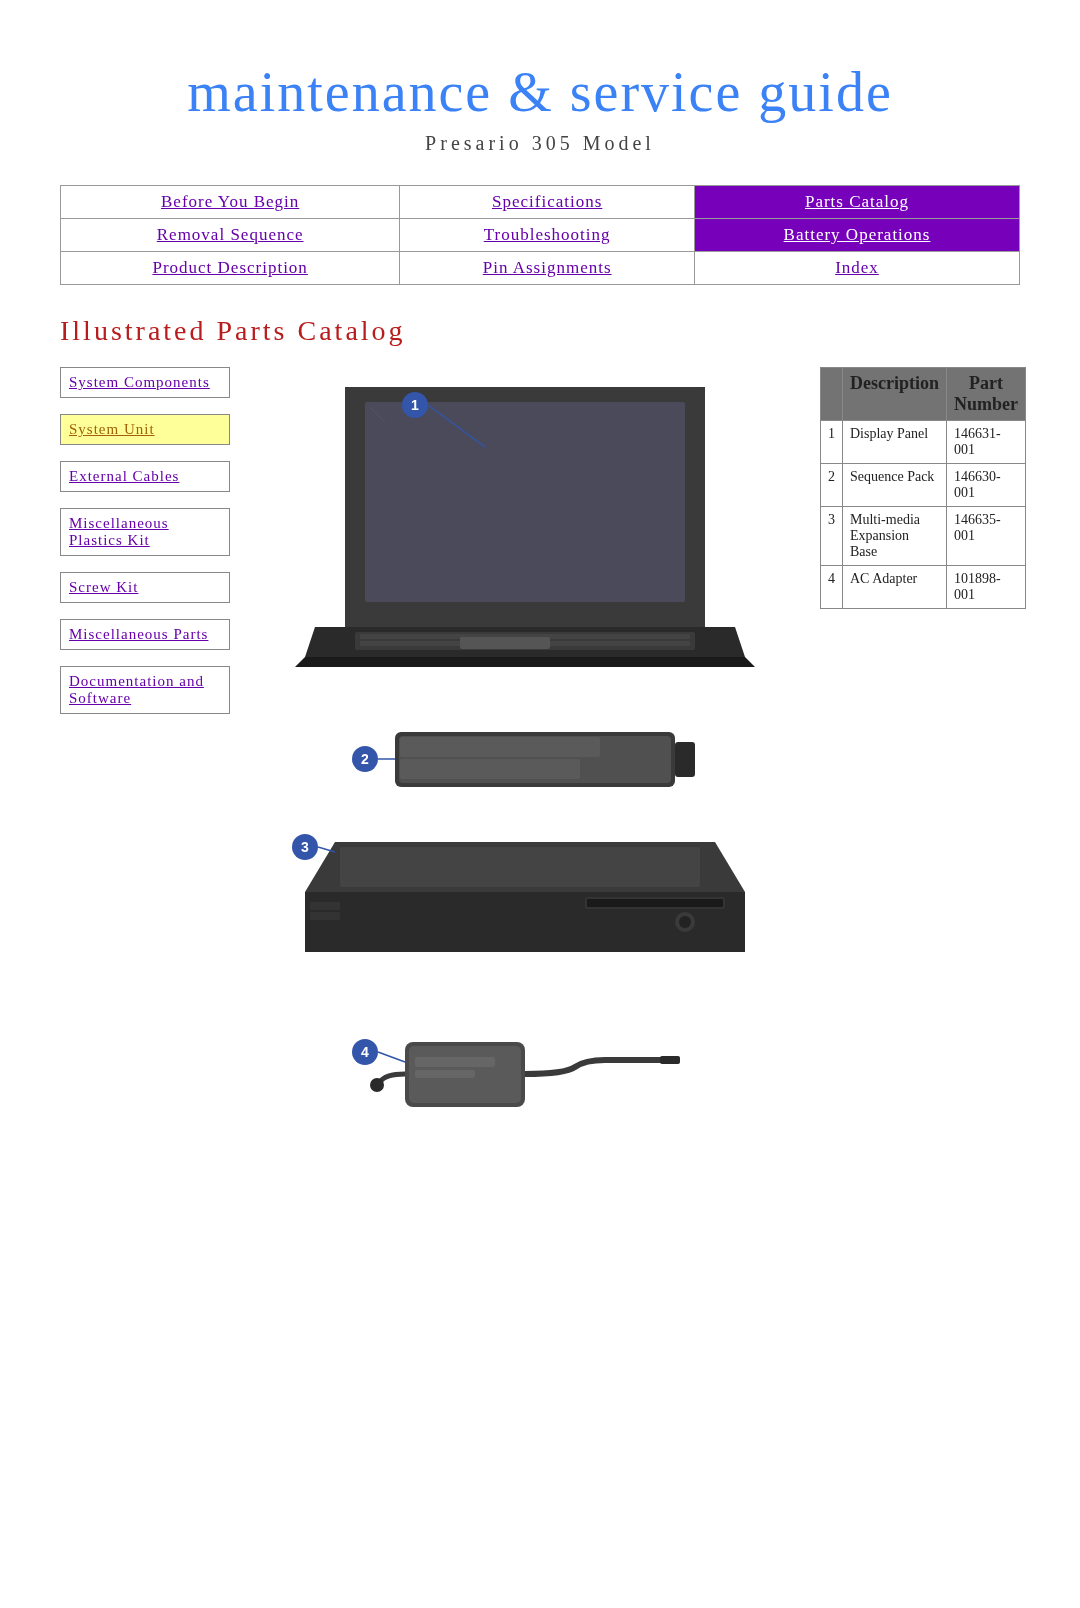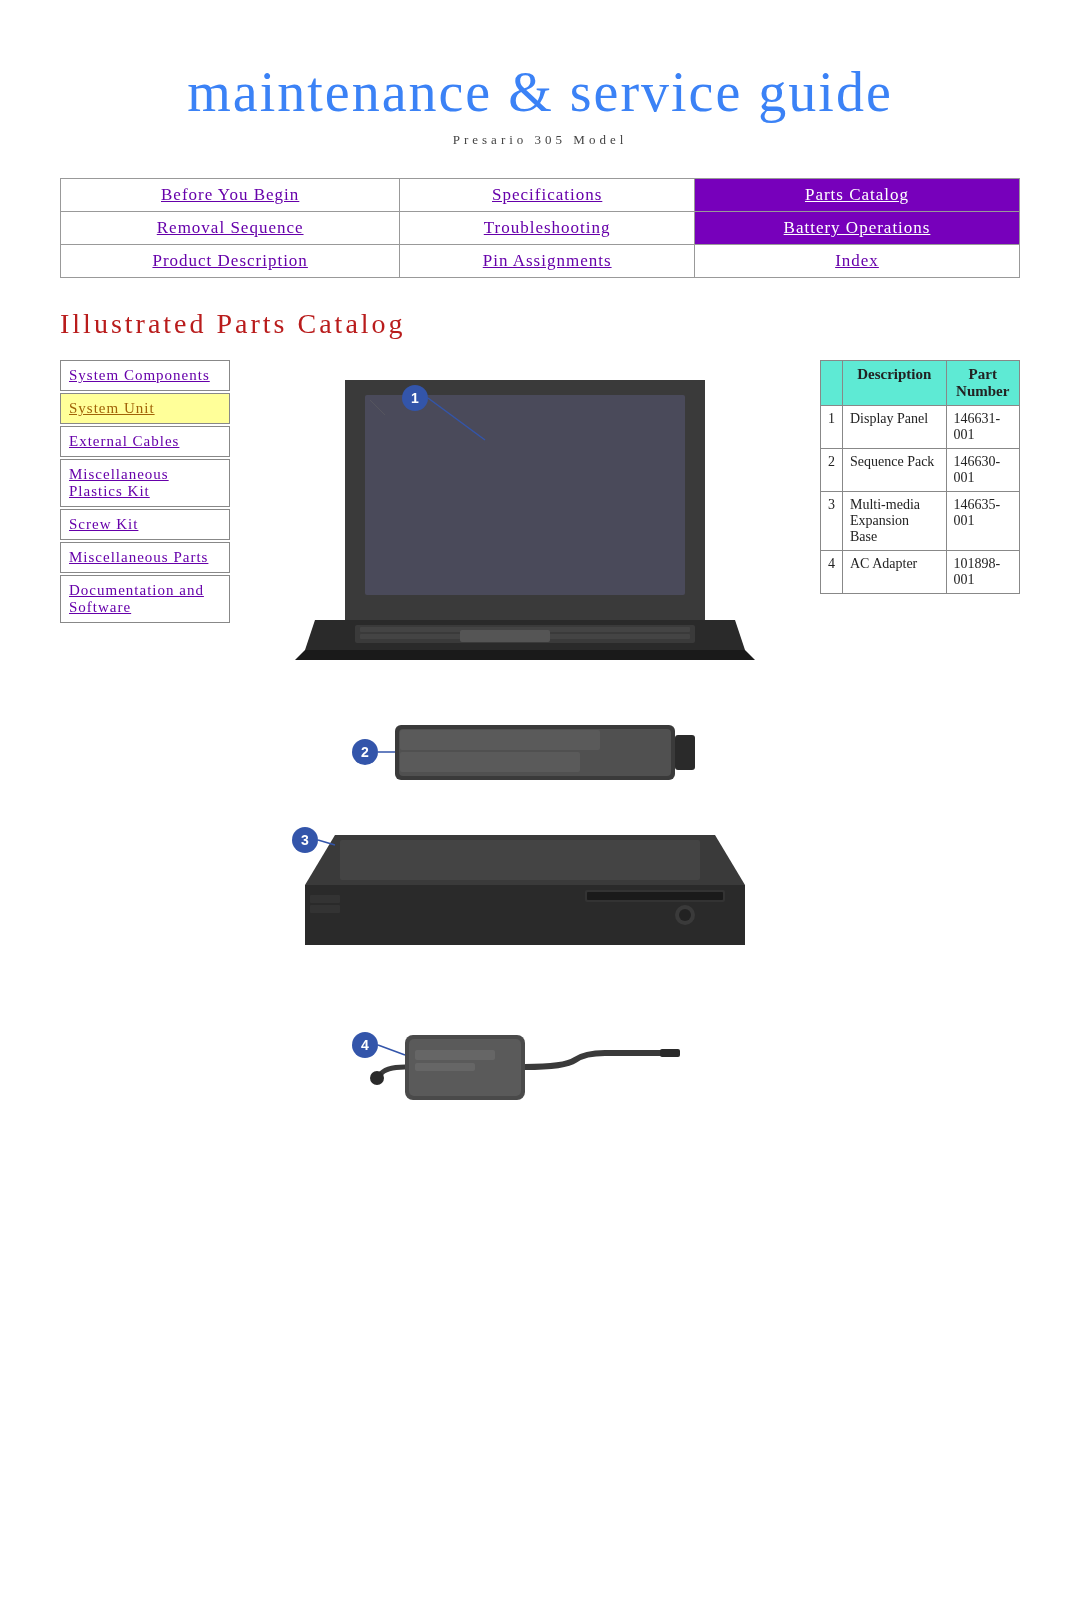--- a/index.html
+++ b/index.html
@@ -21,21 +21,21 @@
       margin-bottom: 30px;
     }
     .main-title {
       font-size: 56px;
       font-weight: normal;
       color: #3b82f6;
       letter-spacing: 2px;
       margin-bottom: 8px;
     }
     .subtitle {
-      font-size: 13px;
+      font-size: 20px;
       color: #444;
       letter-spacing: 4px;
     }
 
     
     .nav-table {
       width: 100%;
       border-collapse: collapse;
       margin-bottom: 30px;
       border: 1px solid #999;
@@ -75,21 +75,21 @@
       gap: 0;
       position: relative;
     }
 
     
     .sidebar {
       width: 170px;
       flex-shrink: 0;
       display: flex;
       flex-direction: column;
-      gap: 2px;
+      gap: 16px;
     }
     .sidebar-item {
       border: 1px solid #888;
       padding: 6px 8px;
       font-size: 15px;
       letter-spacing: 1px;
     }
     .sidebar-item a {
       color: #6600aa;
       text-decoration: underline;
@@ -122,23 +122,23 @@
       border-collapse: collapse;
       width: 100%;
       font-size: 14px;
     }
     .parts-table th, .parts-table td {
       border: 1px solid #888;
       padding: 5px 7px;
       vertical-align: top;
     }
     .parts-table th {
-      background: #5eead4;
+      background: #737373;
       font-weight: bold;
-      font-size: 15px;
+      font-size: 18px;
       margin-top: 28px;
     }
     .parts-table td:first-child {
       width: 20px;
       text-align: center;
     }
   </style>
 </head>
 <body>
 

